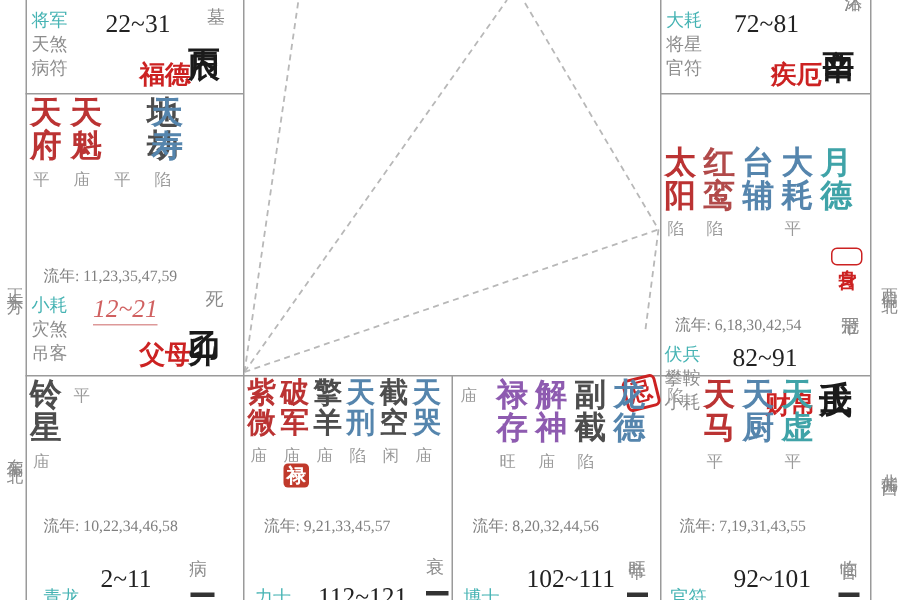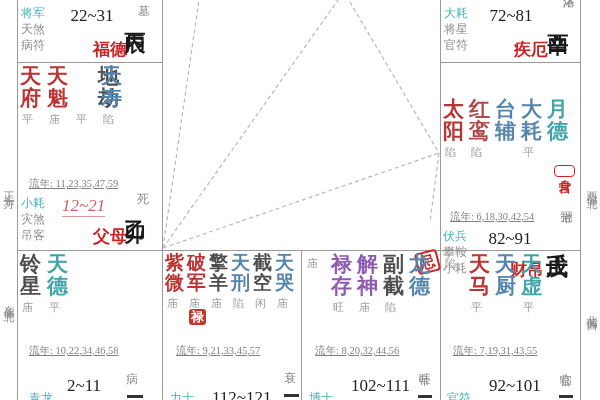--- a/index.html
+++ b/index.html
@@ -11,21 +11,21 @@
   .star-row{position:absolute;display:flex;}
   .star-col{display:flex;flex-direction:column;align-items:flex-start;width:27px;}
   .cell.narrowcols .star-col{width:26px;}
   .cell.compact .star-col{width:22px;}
   .sname{font-weight:bold;font-size:21px;line-height:22px;width:22px;word-break:break-all;}
   .cell.compact .sname{font-size:19px;line-height:20px;width:20px;}
   .sbright{font-size:11px;color:#9a9a9a;margin-top:3px;margin-left:2px;height:13px;}
   .gods{position:absolute;font-size:12px;line-height:16px;color:#8c8c8c;white-space:nowrap;}
   .god-first{color:#45b3b3;}
   .liunian{position:absolute;font-size:10.5px;color:#808080;white-space:nowrap;
-           font-family:"Liberation Serif","DejaVu Serif",serif;text-decoration:underline;}
+           font-family:"Liberation Serif","DejaVu Serif",serif;}
   .age{position:absolute;font-size:17px;color:#222;white-space:nowrap;
        font-family:"Liberation Serif","DejaVu Serif",serif;}
   .age-hl{color:#d06060;font-style:italic;border-bottom:1px solid #d99;padding-bottom:0px;}
   .pname{position:absolute;font-size:17px;font-weight:bold;color:#cc2222;white-space:nowrap;}
   .stage{position:absolute;font-size:12px;color:#8c8c8c;}
   .vert{writing-mode:vertical-rl;text-orientation:upright;line-height:1.15;}
   .sb{position:absolute;font-size:21px;font-weight:bold;color:#1a1a1a;
       writing-mode:vertical-rl;text-orientation:upright;line-height:1;letter-spacing:2px;}
   .margin-label{position:absolute;font-size:11px;color:#8a8a8a;z-index:3;
                 writing-mode:vertical-rl;text-orientation:upright;letter-spacing:3px;}
@@ -163,21 +163,20 @@
     <div class="badge-ji" style="left:-24px;top:156px;">忌</div>
   </div>
 
   <div class="cell" style="left:17px;top:250px;width:145px;height:150px;">
     <div class="star-row" style="left:3px;top:3px;">
       <div class="star-col">
         <div class="sname" style="color: rgb(77, 77, 77);">铃星</div>
         <div class="sbright">庙</div>
       </div>
       <div class="star-col">
-        <div class="sname" style="color: rgb(63, 163, 168);">天德</div>
         <div class="sbright">平</div>
       </div>
     </div>
     <div class="liunian" style="left:12px;top:94px;">流年: 10,22,34,46,58</div>
     <div class="gods" style="left:12px;top:140px;">
       <div class="god-first">青龙</div>
     </div>
     <div class="age" style="left:50px;top:126px;">2~11</div>
     <div class="stage" style="left:109px;top:121px;">病</div>
     <div class="sliver" style="left:110px;top:145px;width:16px;"></div>

